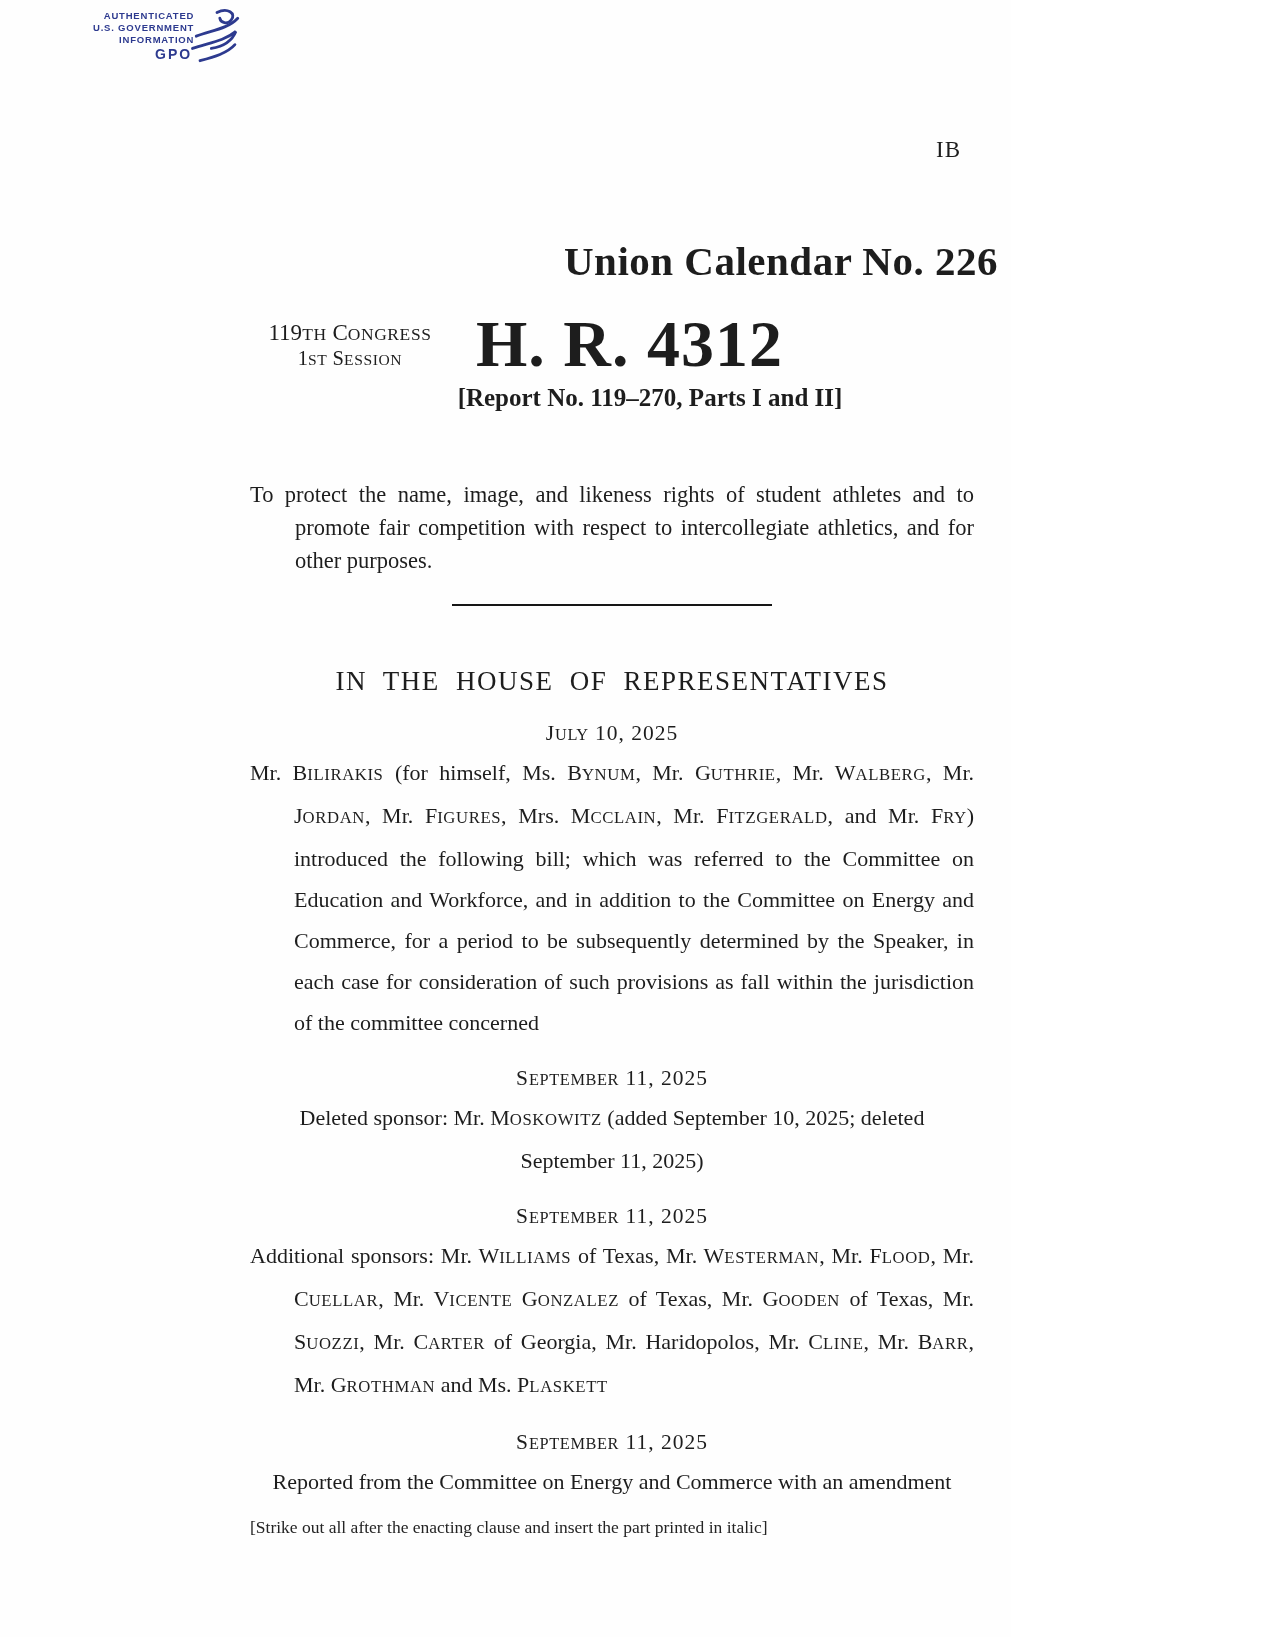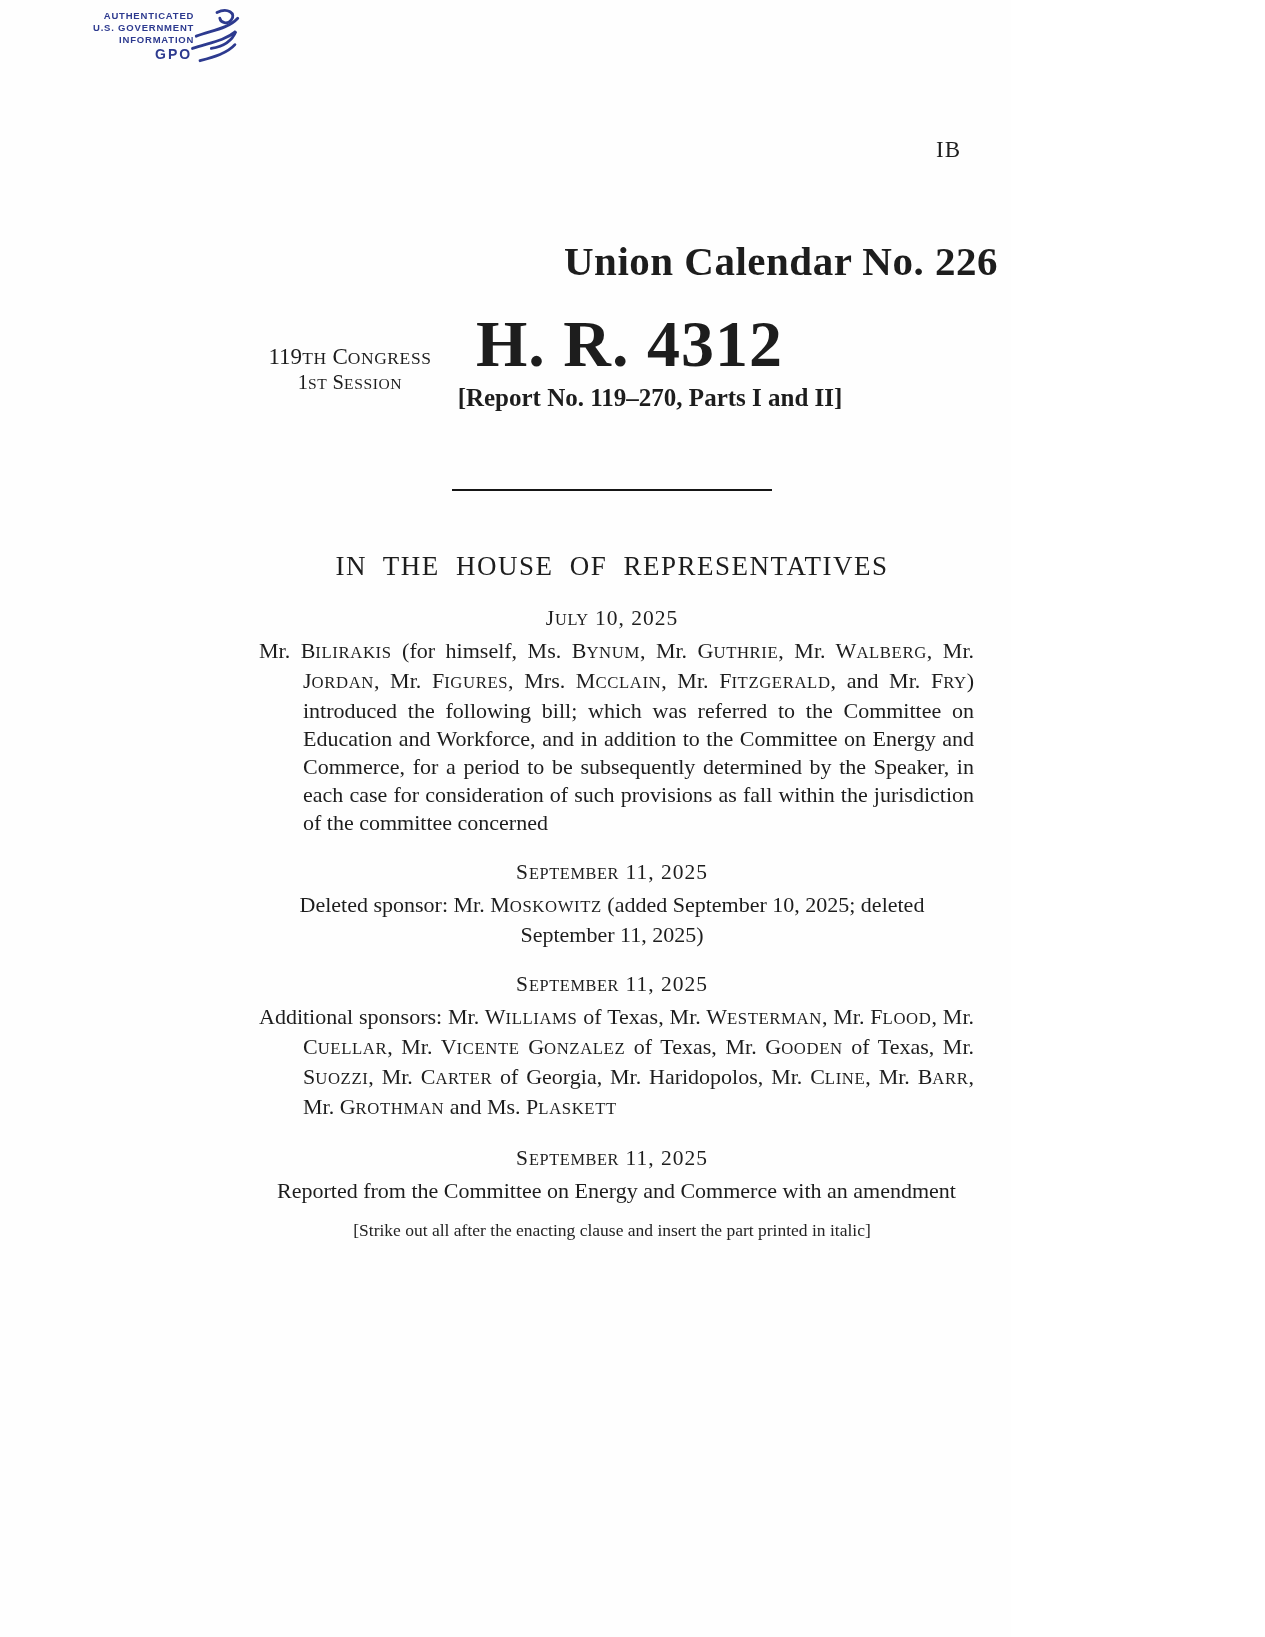--- a/index.html
+++ b/index.html
@@ -27,21 +27,21 @@
   .gpo-acronym{
     font-size:14px;letter-spacing:2px;margin-top:2px;padding-right:2px;
   }
   .gpo-eagle{margin-left:-6px;margin-top:-4px;}
   .ib-mark{position:absolute;top:137px;left:936px;font-size:23px;letter-spacing:1px;}
   .union-cal{
     position:absolute;top:237px;left:564px;
     font-size:41px;font-weight:700;white-space:nowrap;letter-spacing:0.5px;
   }
   .congress-block{
-    position:absolute;top:320px;left:246px;width:208px;text-align:center;margin-top:24px;
+    position:absolute;top:320px;left:246px;width:208px;text-align:center;
   }
   .congress-line{font-size:23px;white-space:nowrap;}
   .session-line{font-size:20.5px;margin-top:1px;}
   .bill-number{
     position:absolute;top:306px;left:476px;
     font-size:66px;font-weight:700;letter-spacing:1px;white-space:nowrap;
   }
   .report-line{
     position:absolute;top:384px;left:250px;width:800px;
     text-align:center;font-size:25px;font-weight:700;
@@ -56,28 +56,28 @@
     width:320px;border:none;border-top:2px solid #161616;
     margin:27px auto 0 auto;
   }
   .house-heading{
     margin-top:60px;text-align:center;
     font-size:27px;letter-spacing:1.5px;word-spacing:8px;white-space:nowrap;
   }
   .action-date{
     text-align:center;font-size:21.5px;letter-spacing:1px;
   }
-  .para{font-size:22px;line-height:28px;margin:6px 0 0 9px;}
+  .para{font-size:22px;line-height:41px;margin:6px 0 0 0;}
   .hang{text-align:justify;padding-left:44px;text-indent:-44px;}
   .cent{text-align:center;}
   .deleted{max-width:694px;margin-left:auto;margin-right:auto;}
   .mt-july{margin-top:24px;}
   .mt-date{margin-top:23px;}
   .strike-note{
-    margin:15px 0 0 0;text-align:center;font-size:17.5px;color:#242424;
+    margin:15px 0 0 0;font-size:17.5px;color:#242424;
   }
   .sc{font-size:0.76em;letter-spacing:0.6px;}
 </style>
 </head>
 <body>
 
 <div class="page">
 
   <div class="header">
 
@@ -110,20 +110,21 @@
     </div>
 
     <div class="bill-number">H. R. 4312</div>
 
     <div class="report-line">[Report No. 119–270, Parts I and II]</div>
 
   </div>
 
   <div class="col">
 
+    <p class="long-title">To protect the name, image, and likeness rights of student athletes and to promote fair competition with respect to intercollegiate athletics, and for other purposes.</p>
 
     <hr class="rule">
 
     <div class="house-heading">IN THE HOUSE OF REPRESENTATIVES</div>
 
     <section>
       <div class="action-date mt-july">J<span class="sc">ULY</span> 10, 2025</div>
       <p class="para hang">Mr. B<span class="sc">ILIRAKIS</span> (for himself, Ms. B<span class="sc">YNUM</span>, Mr. G<span class="sc">UTHRIE</span>, Mr. W<span class="sc">ALBERG</span>, Mr. J<span class="sc">ORDAN</span>, Mr. F<span class="sc">IGURES</span>, Mrs. M<span class="sc">CCLAIN</span>, Mr. F<span class="sc">ITZGERALD</span>, and Mr. F<span class="sc">RY</span>) introduced the following bill; which was referred to the Committee on Education and Workforce, and in addition to the Committee on Energy and Commerce, for a period to be subsequently determined by the Speaker, in each case for consideration of such provisions as fall within the jurisdiction of the committee concerned</p>
     </section>
 

